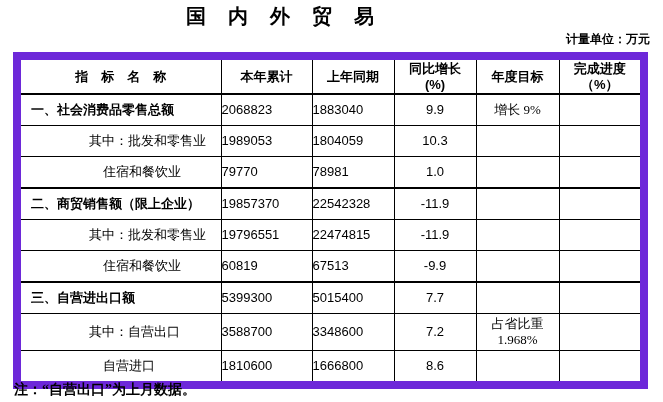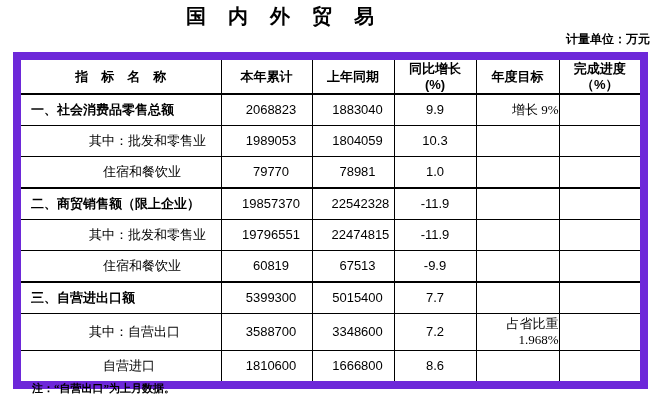--- a/index.html
+++ b/index.html
@@ -56,27 +56,27 @@
     font-size: 13px;
     line-height: 1.2;
     margin-top: 16px;
   }
   .trade-table tr.section-row > td { border-top: 2px solid #000; }
   .trade-table tr.tall-row > td { height: 36px; }
   td.c-label { text-align: left; font-family: "Liberation Serif", serif; }
   td.c-label.lvl1 { padding-left: 10px; font-weight: bold; font-family: "Liberation Sans", sans-serif; }
   td.c-label.lvl2 { padding-left: 68px; }
   td.c-label.lvl3 { padding-left: 82px; }
-  td.c-num { text-align: center; padding-right: 10px; padding-left: 19px; }
+  td.c-num { text-align: left; padding-right: 10px; }
   td.c-mid { text-align: center; white-space: pre-line; }
-  td.c-target { text-align: right; white-space: pre-line; font-family: "Liberation Serif", serif; }
+  td.c-target { text-align: center; white-space: pre-line; font-family: "Liberation Serif", serif; }
   .footnote {
     position: absolute;
-    left: 32px; top: 381px;
-    font-size: 11px;
+    left: 14px; top: 381px;
+    font-size: 14px;
     font-weight: bold;
     font-family: "Liberation Serif", serif;
   }
 </style>
 </head>
 <body>
 
 <h1 class="page-title">国　内　外　贸　易</h1>
 <div class="unit-label">计量单位：万元</div>
 

